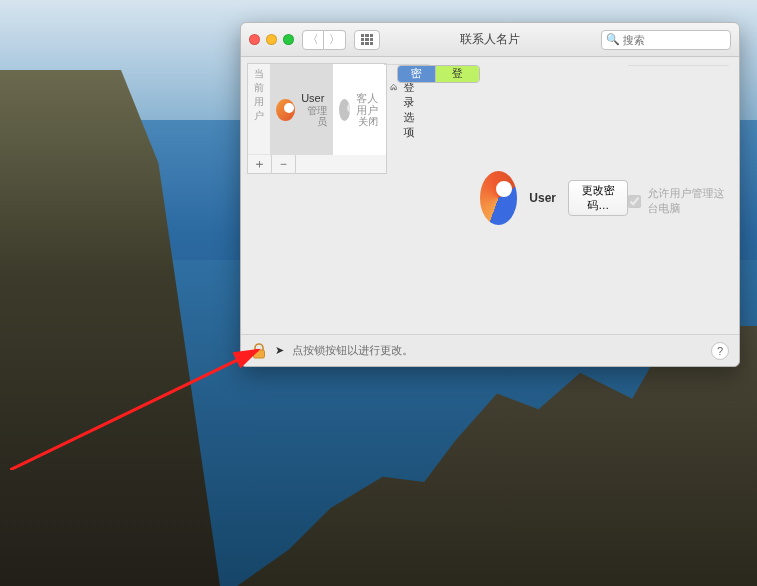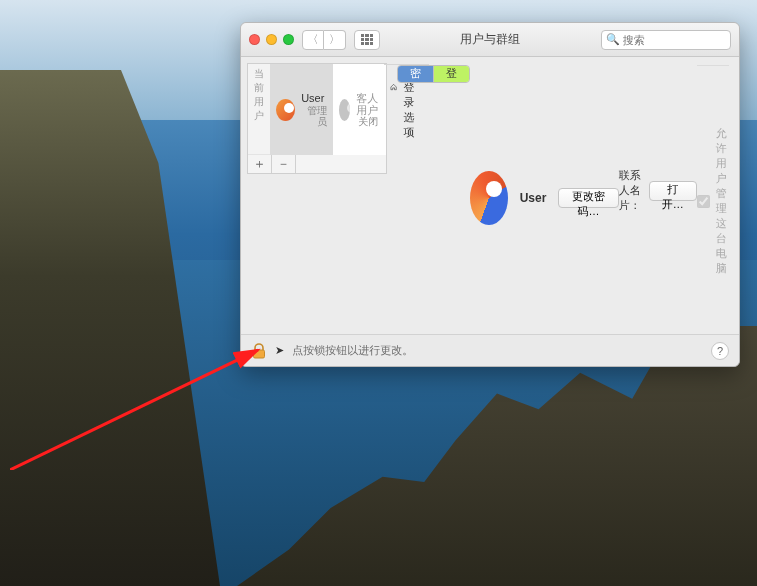--- a/index.html
+++ b/index.html
@@ -115,21 +115,21 @@
 
   .profile { display:flex; align-items:center; gap:12px; margin-top:4px; }
   .big-avatar {
     width:54px; height:54px; border-radius:50%;
     background: conic-gradient(from 200deg,#f6a24a,#ef5b2f 40%,#d84e26 60%,#3a6adf 60%,#3a6adf 100%);
     position:relative; overflow:hidden;
   }
   .big-avatar::after { content:""; position:absolute; left:16px; top:10px; width:16px; height:16px; background:#fff; border-radius:50%; }
   .profile-name { font-size:12px; font-weight:600; color:#333; }
   .changepw {
-    margin-left:auto; font-size:11px; height:20px; padding:0 10px;
+    margin-left:auto; font-size:11px; height:36px; padding:0 10px;
     background:linear-gradient(#fff,#f1f1f1); border:1px solid #c4c4c4; border-radius:4px;
   }
 
   .detail-spacer { flex:1; }
   .card-row {
     display:flex; align-items:center; gap:8px; font-size:11px; color:#333; justify-content:center;
     margin-bottom:10px;
   }
   .openbtn {
     font-size:11px; height:20px; padding:0 12px;
@@ -191,21 +191,21 @@
             <div></div>
             <div></div>
             <div></div>
             <div></div>
             <div></div>
             <div></div>
             <div></div>
             <div></div>
         </div>
       </div>
-      <div class="wintitle">用户与群组</div>
+      <div class="wintitle">联系人名片</div>
       <div class="search">
         <span class="mag">🔍</span>
         <input type="text" placeholder="搜索" style="">
       </div>
     </div>
 
     <div class="body">
       <div class="content">
 
         <div style="display:flex;flex-direction:column;">
@@ -248,24 +248,20 @@
           </div>
 
           <div class="profile">
             <div class="big-avatar"></div>
             <div class="profile-name">User</div>
             <button class="changepw">更改密码…</button>
           </div>
 
           <div class="detail-spacer"></div>
 
-          <div class="card-row">
-            <span>联系人名片：</span>
-            <button class="openbtn">打开…</button>
-          </div>
 
           <div class="allow-row">
             <input type="checkbox" checked="" disabled="" style="">
             <span>允许用户管理这台电脑</span>
           </div>
         </div>
 
       </div>
 
       <div class="footer">

